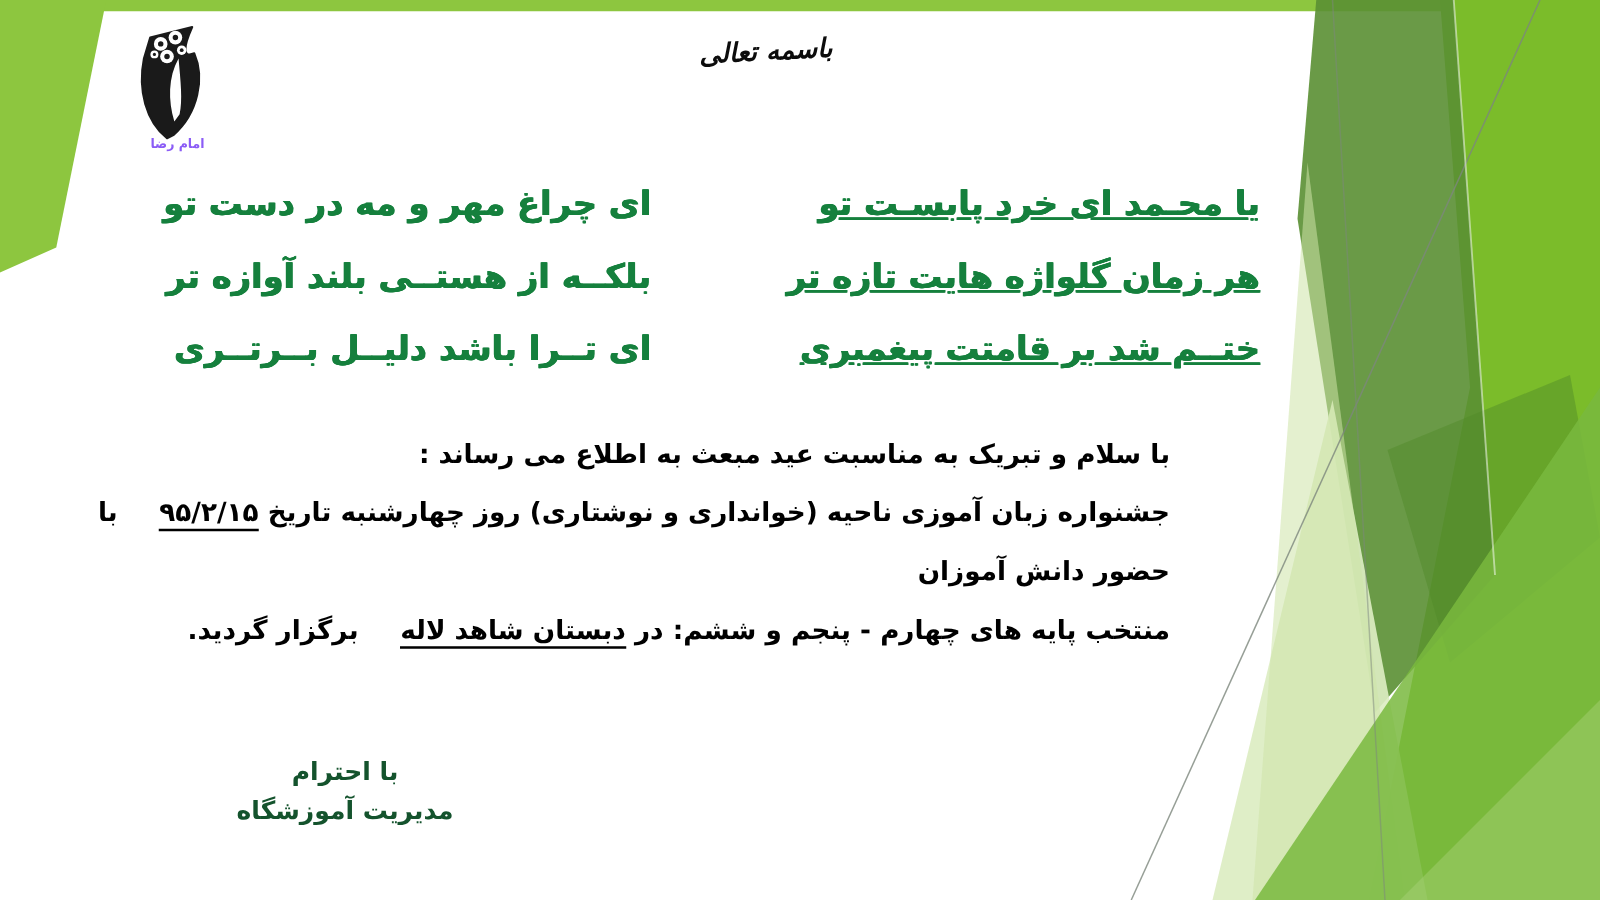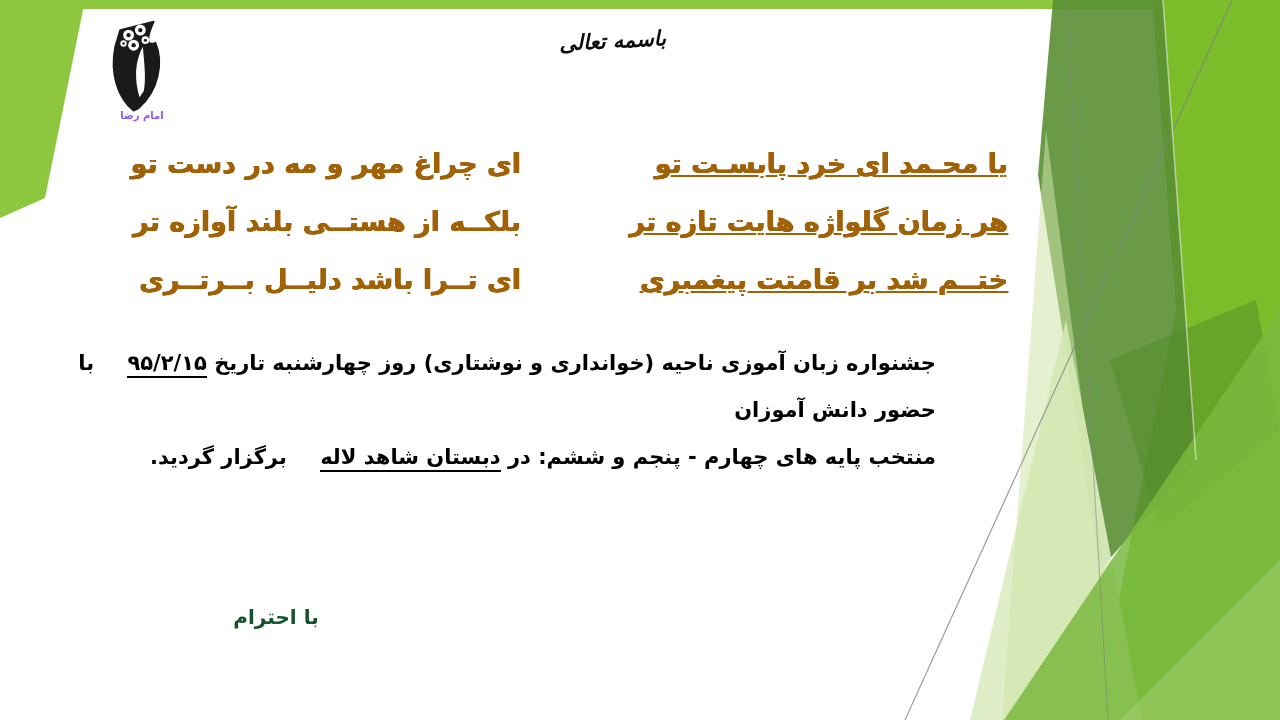--- a/index.html
+++ b/index.html
@@ -16,21 +16,21 @@
     letter-spacing:1px;margin-top:-4px;transform:scaleY(1.05);
   }
   
   .bismillah{
     position:absolute;left:540px;top:28px;width:145px;text-align:center;
     direction:rtl;font-family:"DejaVu Serif",serif;font-style:italic;
     font-size:21px;font-weight:bold;color:#0c0c0c;transform:rotate(-3deg);
   }
   
   .poem-col{
-    position:absolute;direction:rtl;color:#a16207;font-weight:bold;
+    position:absolute;direction:rtl;color:#15803d;font-weight:bold;
     font-size:27px;line-height:58px;text-align:right;
     text-shadow:0.4px 0 0 currentColor,-0.4px 0 0 currentColor;
     white-space:nowrap;
   }
   .poem-col.right{left:640px;top:135px;width:368px;text-decoration:underline;}
   .poem-col.left{left:118px;top:135px;width:403px;}
   
   .body-text{
     position:absolute;left:60px;top:340px;width:876px;direction:rtl;
     text-align:right;color:#000;font-weight:bold;font-size:21px;line-height:47px;
@@ -91,24 +91,28 @@
   </div>
 
   <div class="poem-col left" dir="rtl">
     <div>ای چراغ مهر و مه در دست تو</div>
     <div>بلکــه از هستــی بلند آوازه تر</div>
     <div>ای تــرا باشد دلیــل بــرتــری</div>
   </div>
 
   <div class="body-text" dir="rtl">
     <div>
+      <span>با سلام و تبریک به مناسبت عید مبعث به اطلاع می رساند :</span>
+    </div>
+    <div>
       <span>جشنواره زبان آموزی ناحیه (خوانداری و نوشتاری) روز چهارشنبه تاریخ </span><span class="u">۹۵/۲/۱۵</span><span> با حضور دانش آموزان</span>
     </div>
     <div>
       <span>منتخب پایه های چهارم - پنجم و ششم: در </span><span class="u">دبستان شاهد لاله</span><span> برگزار گردید.</span>
     </div>
   </div>
 
   <div class="signature" dir="rtl">
     <div>با احترام</div>
+    <div>مدیریت آموزشگاه</div>
   </div>
 
 </div>
 
 </body></html>

